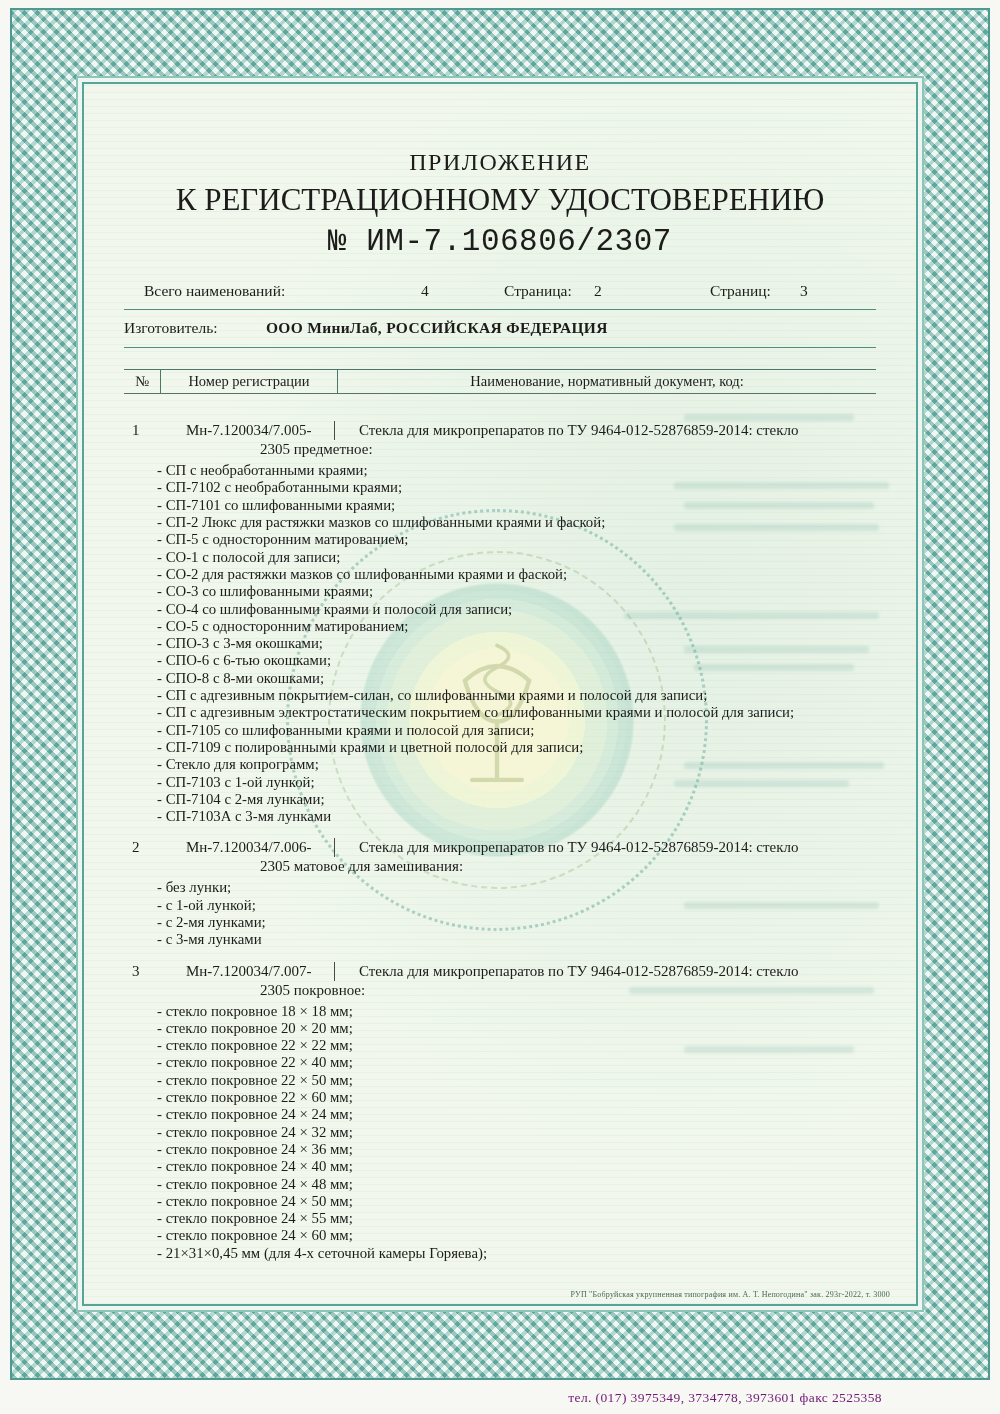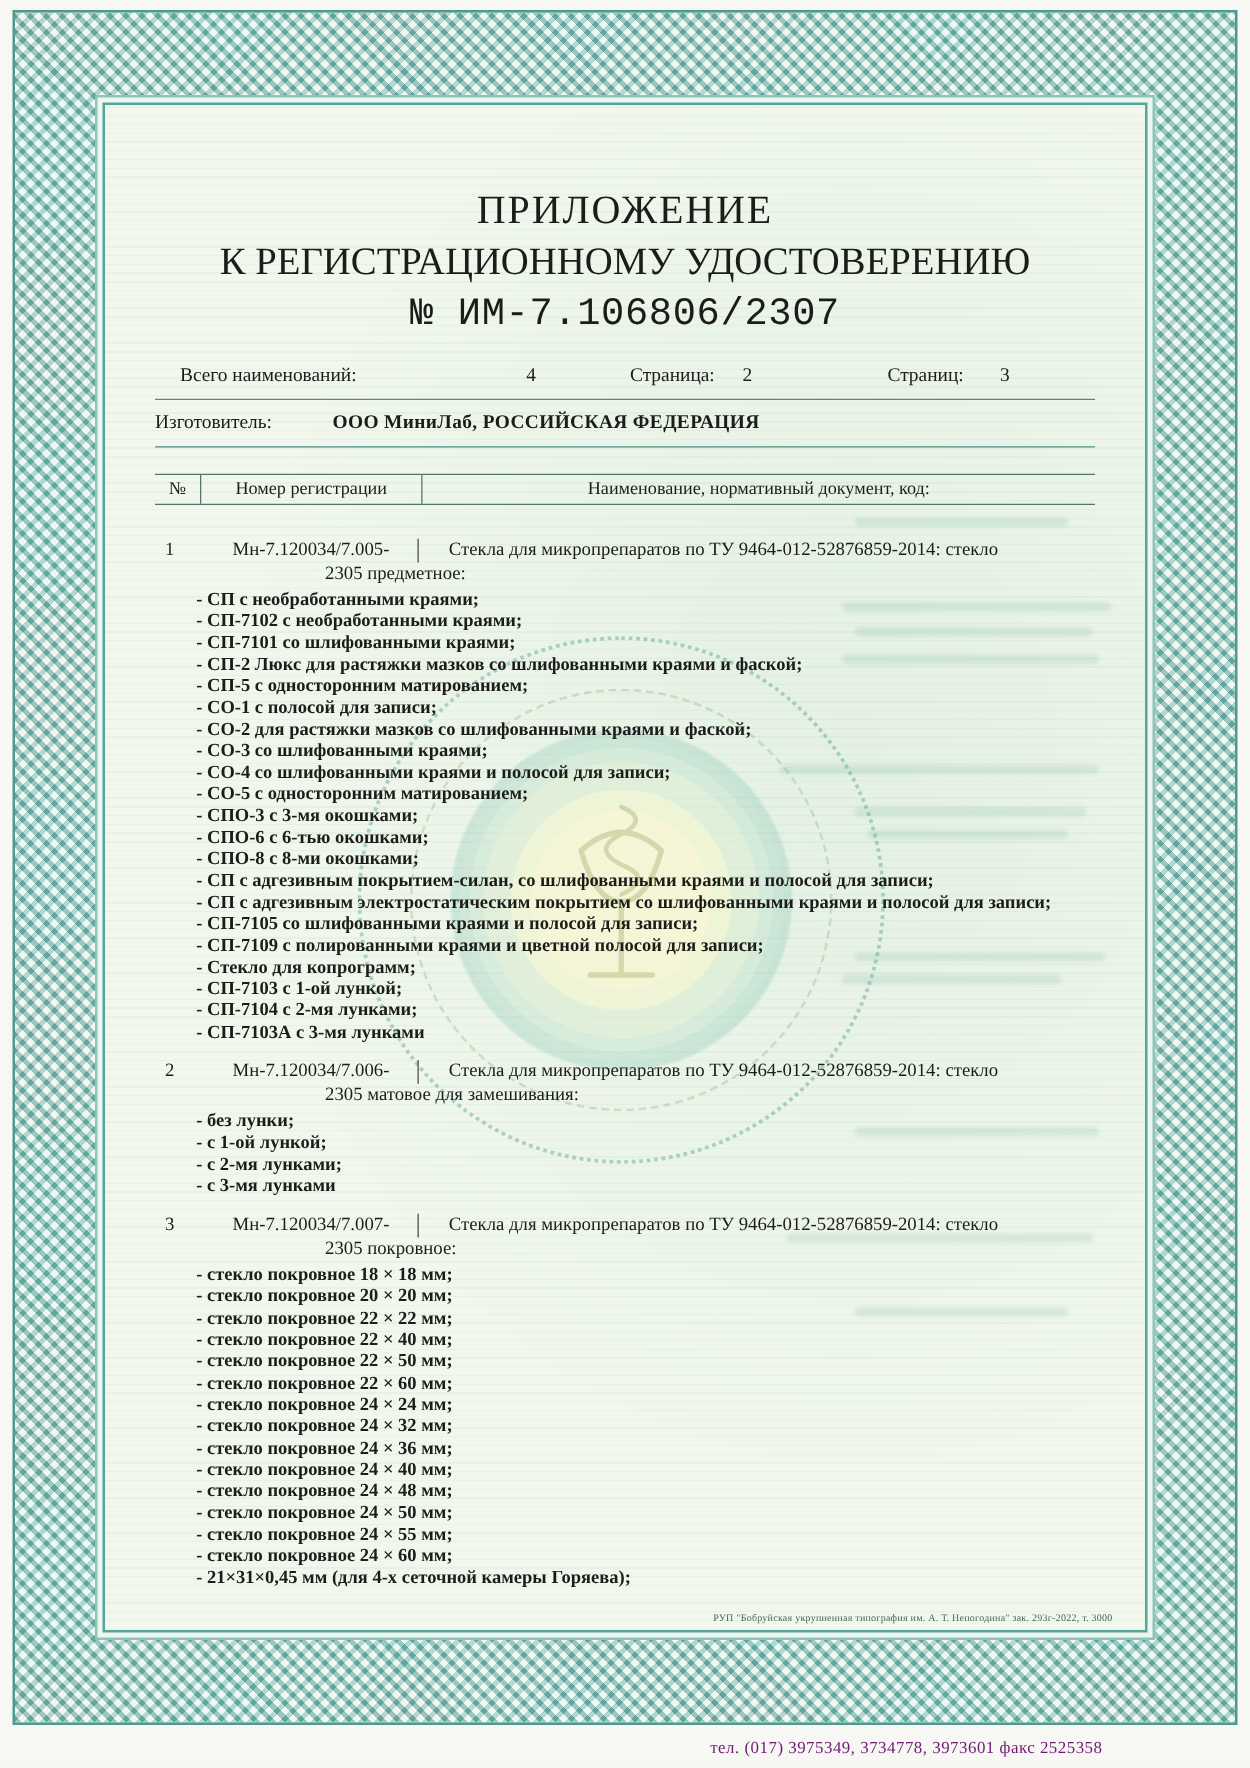--- a/index.html
+++ b/index.html
@@ -52,21 +52,21 @@
   }
   .wm-glyph{opacity:.45;}
   
   .ghost{
     position:absolute;height:7px;border-radius:3px;
     background:rgba(90,160,150,.17);filter:blur(1.5px);z-index:1;
   }
   
   .content{position:absolute;inset:0;padding:0 40px;z-index:3;font-size:15px;}
   .title{ text-align:center; margin-top:64px; line-height:1.2; }
-  .title .t1{font-size:32px;letter-spacing:1.5px;}
+  .title .t1{font-size:24px;letter-spacing:1.5px;}
   .title .t2{font-size:31px;margin-top:4px;}
   .title .t3{font-size:31px;margin-top:5px;letter-spacing:.5px;font-family:Liberation Mono, monospace;}
   .meta-row{position:relative;height:20px;margin-top:22px;font-size:15.5px;}
   .meta-row span{position:absolute;top:0;white-space:nowrap;margin-left:20px;}
   .m-l1{left:0;} .m-v1{left:277px;} .m-l2{left:360px;} .m-v2{left:450px;}
   .m-l3{left:566px;} .m-v3{left:656px;}
   .rule{border:0;border-top:1.5px solid #4f8d82;margin:0;}
   .rule1{margin-top:7px;}
   .manuf{position:relative;height:20px;margin-top:9px;font-size:15.5px;}
   .manuf .lab{position:absolute;left:0;}
@@ -81,21 +81,21 @@
   .th-reg{width:172px;border-right:1px solid #50756b;}
   .th-name{flex:1;}
   .item{margin-top:13px;}
   .item.first{margin-top:27px;}
   .item-head{display:flex;line-height:19px;}
   .i-num{width:62px;padding-left:8px;box-sizing:border-box;}
   .i-reg{width:148px;}
   .i-desc{flex:1;border-left:1px solid #4a4a46;padding-left:24px;}
   .i-desc2{margin-left:136px;line-height:19px;}
   .i-list{margin:3px 0 0 0;padding:0 0 0 33px;list-style:none;}
-  .i-list li{line-height:17.3px;font-size:14.8px;white-space:nowrap;font-weight:bold;}
+  .i-list li{line-height:17.3px;font-size:14.8px;white-space:nowrap;}
   .print-note{
     position:absolute;right:26px;bottom:5px;z-index:3;
     font-size:8px;color:#47685d;letter-spacing:.2px;
   }
   .phone{
     position:absolute;bottom:8px;right:118px;z-index:4;
     font-size:13.5px;color:#701a75;letter-spacing:.4px;
   }
 </style>
 </head>

